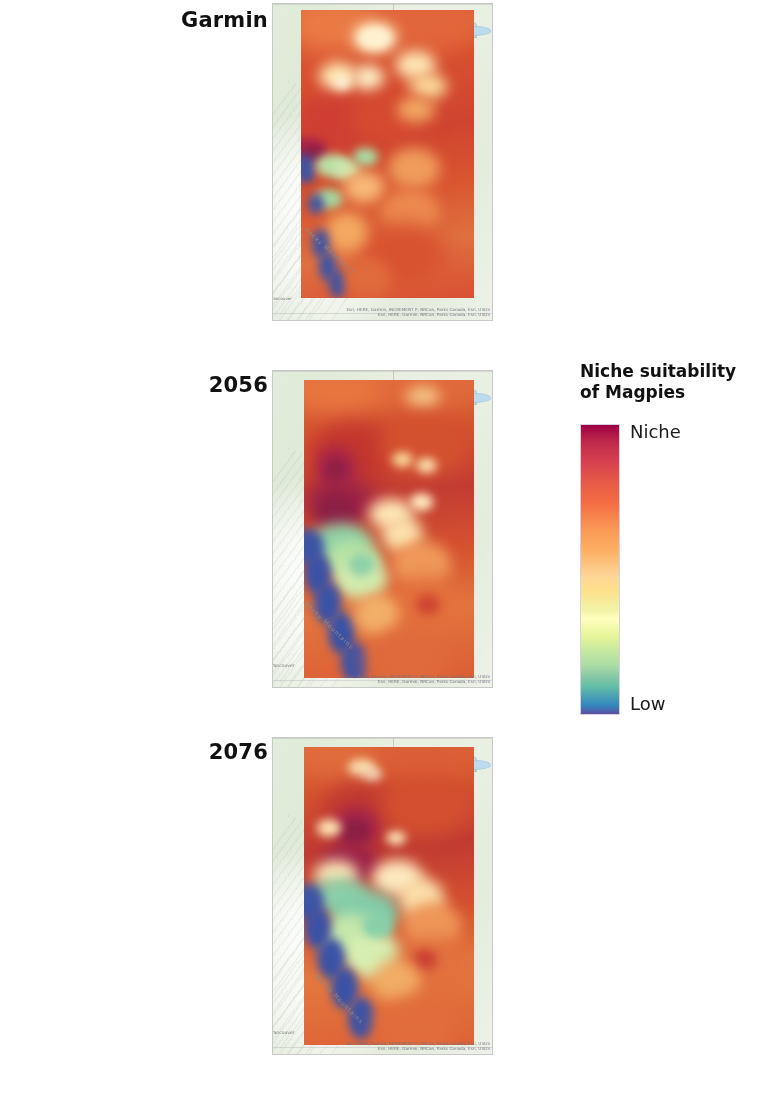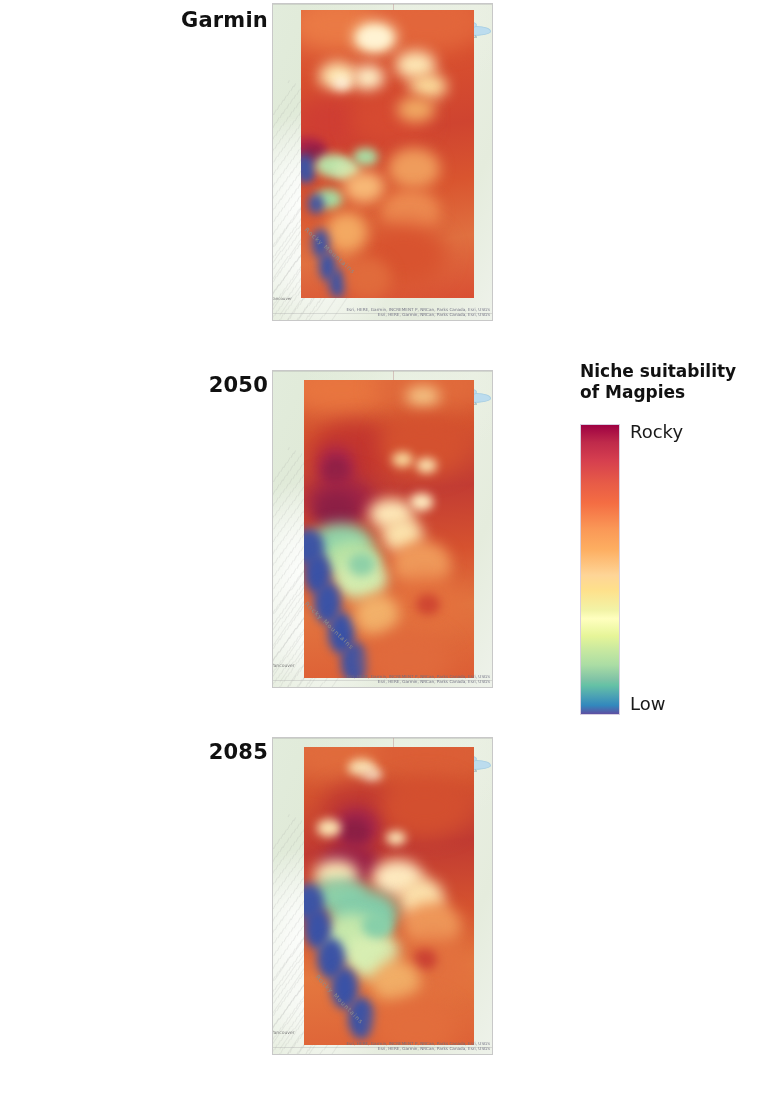--- a/index.html
+++ b/index.html
@@ -137,21 +137,21 @@
   </div>
 
   <div class="mtn-label" style="left:15%;top:70%;font-size:6px;transform:rotate(42deg);">Rocky Mountains</div>
   <div class="city-label" style="left:-1%;bottom:6%;font-size:4px;">Vancouver</div>
   <div class="attrib" style="font-size:4.2px;">
     <div>Esri, HERE, Garmin, INCREMENT P, NRCan, Parks Canada, Esri, USGS</div>
     <div>Esri, HERE, Garmin, NRCan, Parks Canada, Esri, USGS</div>
   </div>
 </div>
 
-<div class="panel-label" style="left:120px;top:373px;width:148px;font-size:21px;">2050</div>
+<div class="panel-label" style="left:120px;top:373px;width:148px;font-size:21px;">2056</div>
 
 <div class="panel" style="left:272px;top:370px;width:221px;height:318px;">
   <div class="basemap">
     <div class="relief"></div>
     <div class="relief2"></div>
     <div class="graticule" style="left:0;top:0;width:100%;height:1px;"></div>
     <div class="graticule" style="left:0;bottom:6px;width:100%;height:1px;"></div>
     <div class="roadline" style="left:55%;top:0;width:1px;height:8%;background:rgba(190,150,150,.5);"></div>
   </div>
   <div class="lake l1"></div>
@@ -194,21 +194,21 @@
   </div>
 
   <div class="mtn-label" style="left:15%;top:72%;font-size:6px;transform:rotate(44deg);">Rocky Mountains</div>
   <div class="city-label" style="left:-1%;bottom:6%;font-size:4.5px;">Vancouver</div>
   <div class="attrib" style="font-size:4.2px;">
     <div>Esri, HERE, Garmin, INCREMENT P, NRCan, Parks Canada, Esri, USGS</div>
     <div>Esri, HERE, Garmin, NRCan, Parks Canada, Esri, USGS</div>
   </div>
 </div>
 
-<div class="panel-label" style="left:120px;top:740px;width:148px;font-size:21px;">2085</div>
+<div class="panel-label" style="left:120px;top:740px;width:148px;font-size:21px;">2076</div>
 
 <div class="panel" style="left:272px;top:737px;width:221px;height:318px;">
   <div class="basemap">
     <div class="relief"></div>
     <div class="relief2"></div>
     <div class="graticule" style="left:0;top:0;width:100%;height:1px;"></div>
     <div class="graticule" style="left:0;bottom:6px;width:100%;height:1px;"></div>
     <div class="roadline" style="left:55%;top:0;width:1px;height:8%;background:rgba(190,150,150,.5);"></div>
   </div>
   <div class="lake l1"></div>
@@ -260,15 +260,15 @@
 </div>
 
 <div class="legend" style="left:560px;top:355px;width:208px;height:375px;">
   <div class="legend-title" style="left:20px;top:6px;width:190px;font-size:17px;">
     <div>Niche suitability</div>
     <div>of Magpies</div>
   </div>
 
   <div class="cbar" style="left:20px;top:69px;width:40px;height:291px;"></div>
 
-  <div class="cbar-label" style="left:70px;top:66px;font-size:18px;">Rocky</div>
+  <div class="cbar-label" style="left:70px;top:66px;font-size:18px;">Niche</div>
   <div class="cbar-label" style="left:70px;top:338px;font-size:18px;">Low</div>
 </div>
 
 </body></html>

